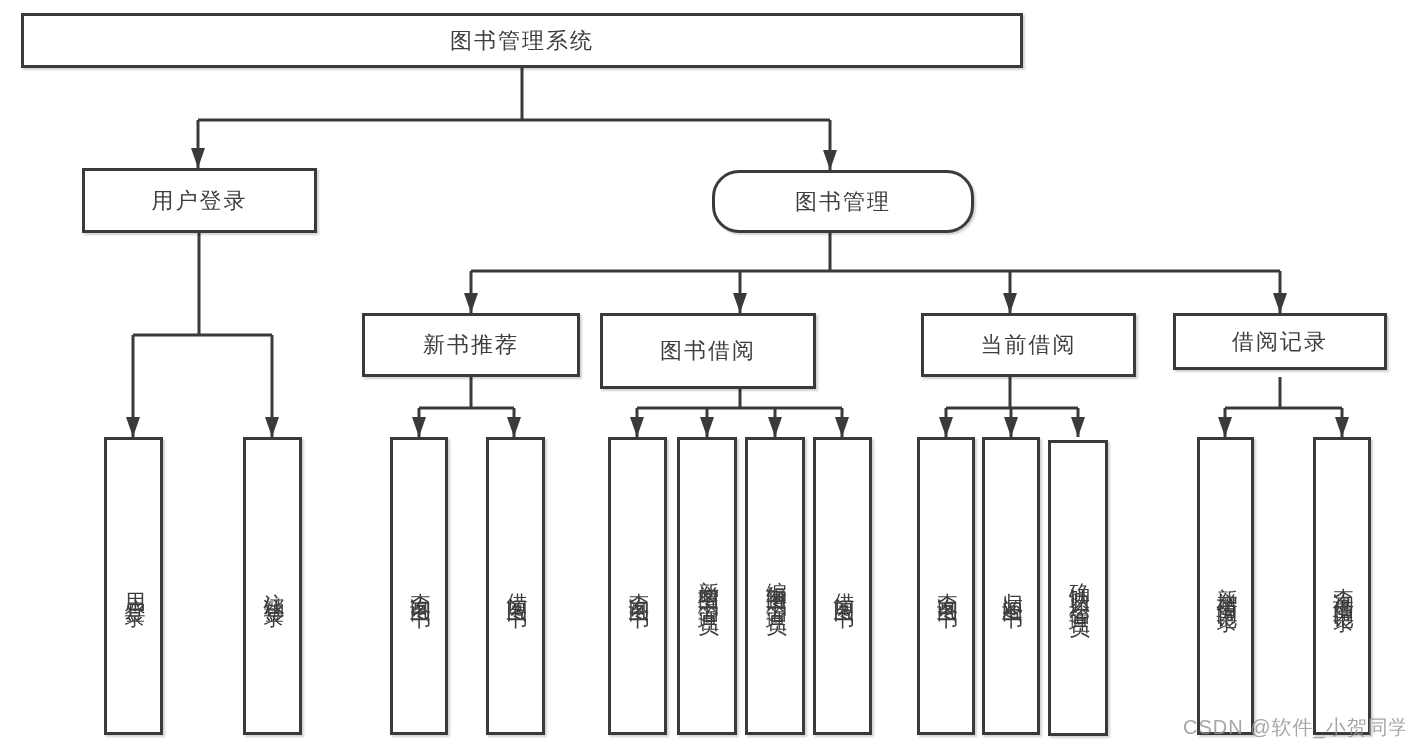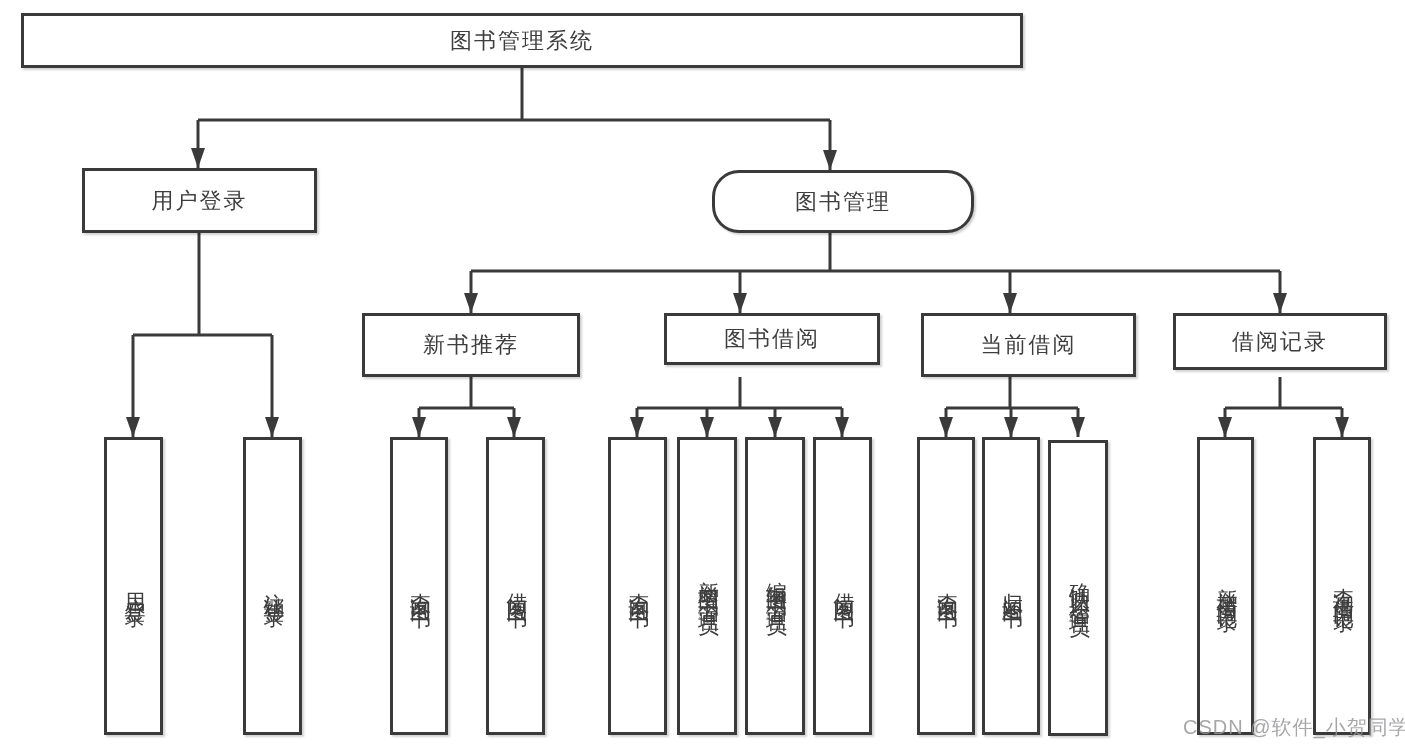--- a/index.html
+++ b/index.html
@@ -89,21 +89,21 @@
       <path d="M1342 408 V437" marker-end="url(#arrow)"></path>
     </g>
   </svg>
 
   <div class="node h-node" style="left:21px;top:13px;width:1002px;height:55px;">图书管理系统</div>
 
   <div class="node h-node" style="left:82px;top:168px;width:235px;height:65px;">用户登录</div>
   <div class="node h-node" style="left:712px;top:170px;width:262px;height:63px;border-radius:27px;">图书管理</div>
 
   <div class="node h-node" style="left:362px;top:313px;width:218px;height:64px;">新书推荐</div>
-  <div class="node h-node" style="left:664px;top:313px;width:216px;height:52px;">图书借阅</div>
+  <div class="node h-node" style="left:600px;top:313px;width:216px;height:76px;">图书借阅</div>
   <div class="node h-node" style="left:902px;top:313px;width:215px;height:64px;margin-left:19px;">当前借阅</div>
   <div class="node h-node" style="left:1173px;top:313px;width:214px;height:57px;">借阅记录</div>
 
   <div class="node v-node" style="left:104px;top:437px;width:59px;height:298px;">用户登录</div>
   <div class="node v-node" style="left:243px;top:437px;width:59px;height:298px;">注销登录</div>
   <div class="node v-node" style="left:390px;top:437px;width:58px;height:298px;">查询图书</div>
   <div class="node v-node" style="left:486px;top:437px;width:59px;height:298px;">借阅图书</div>
   <div class="node v-node" style="left:608px;top:437px;width:59px;height:298px;">查询图书</div>
   <div class="node v-node" style="left:677px;top:437px;width:60px;height:298px;">新增图书（管理员）</div>
   <div class="node v-node" style="left:745px;top:437px;width:60px;height:298px;">编辑图书（管理员）</div>

